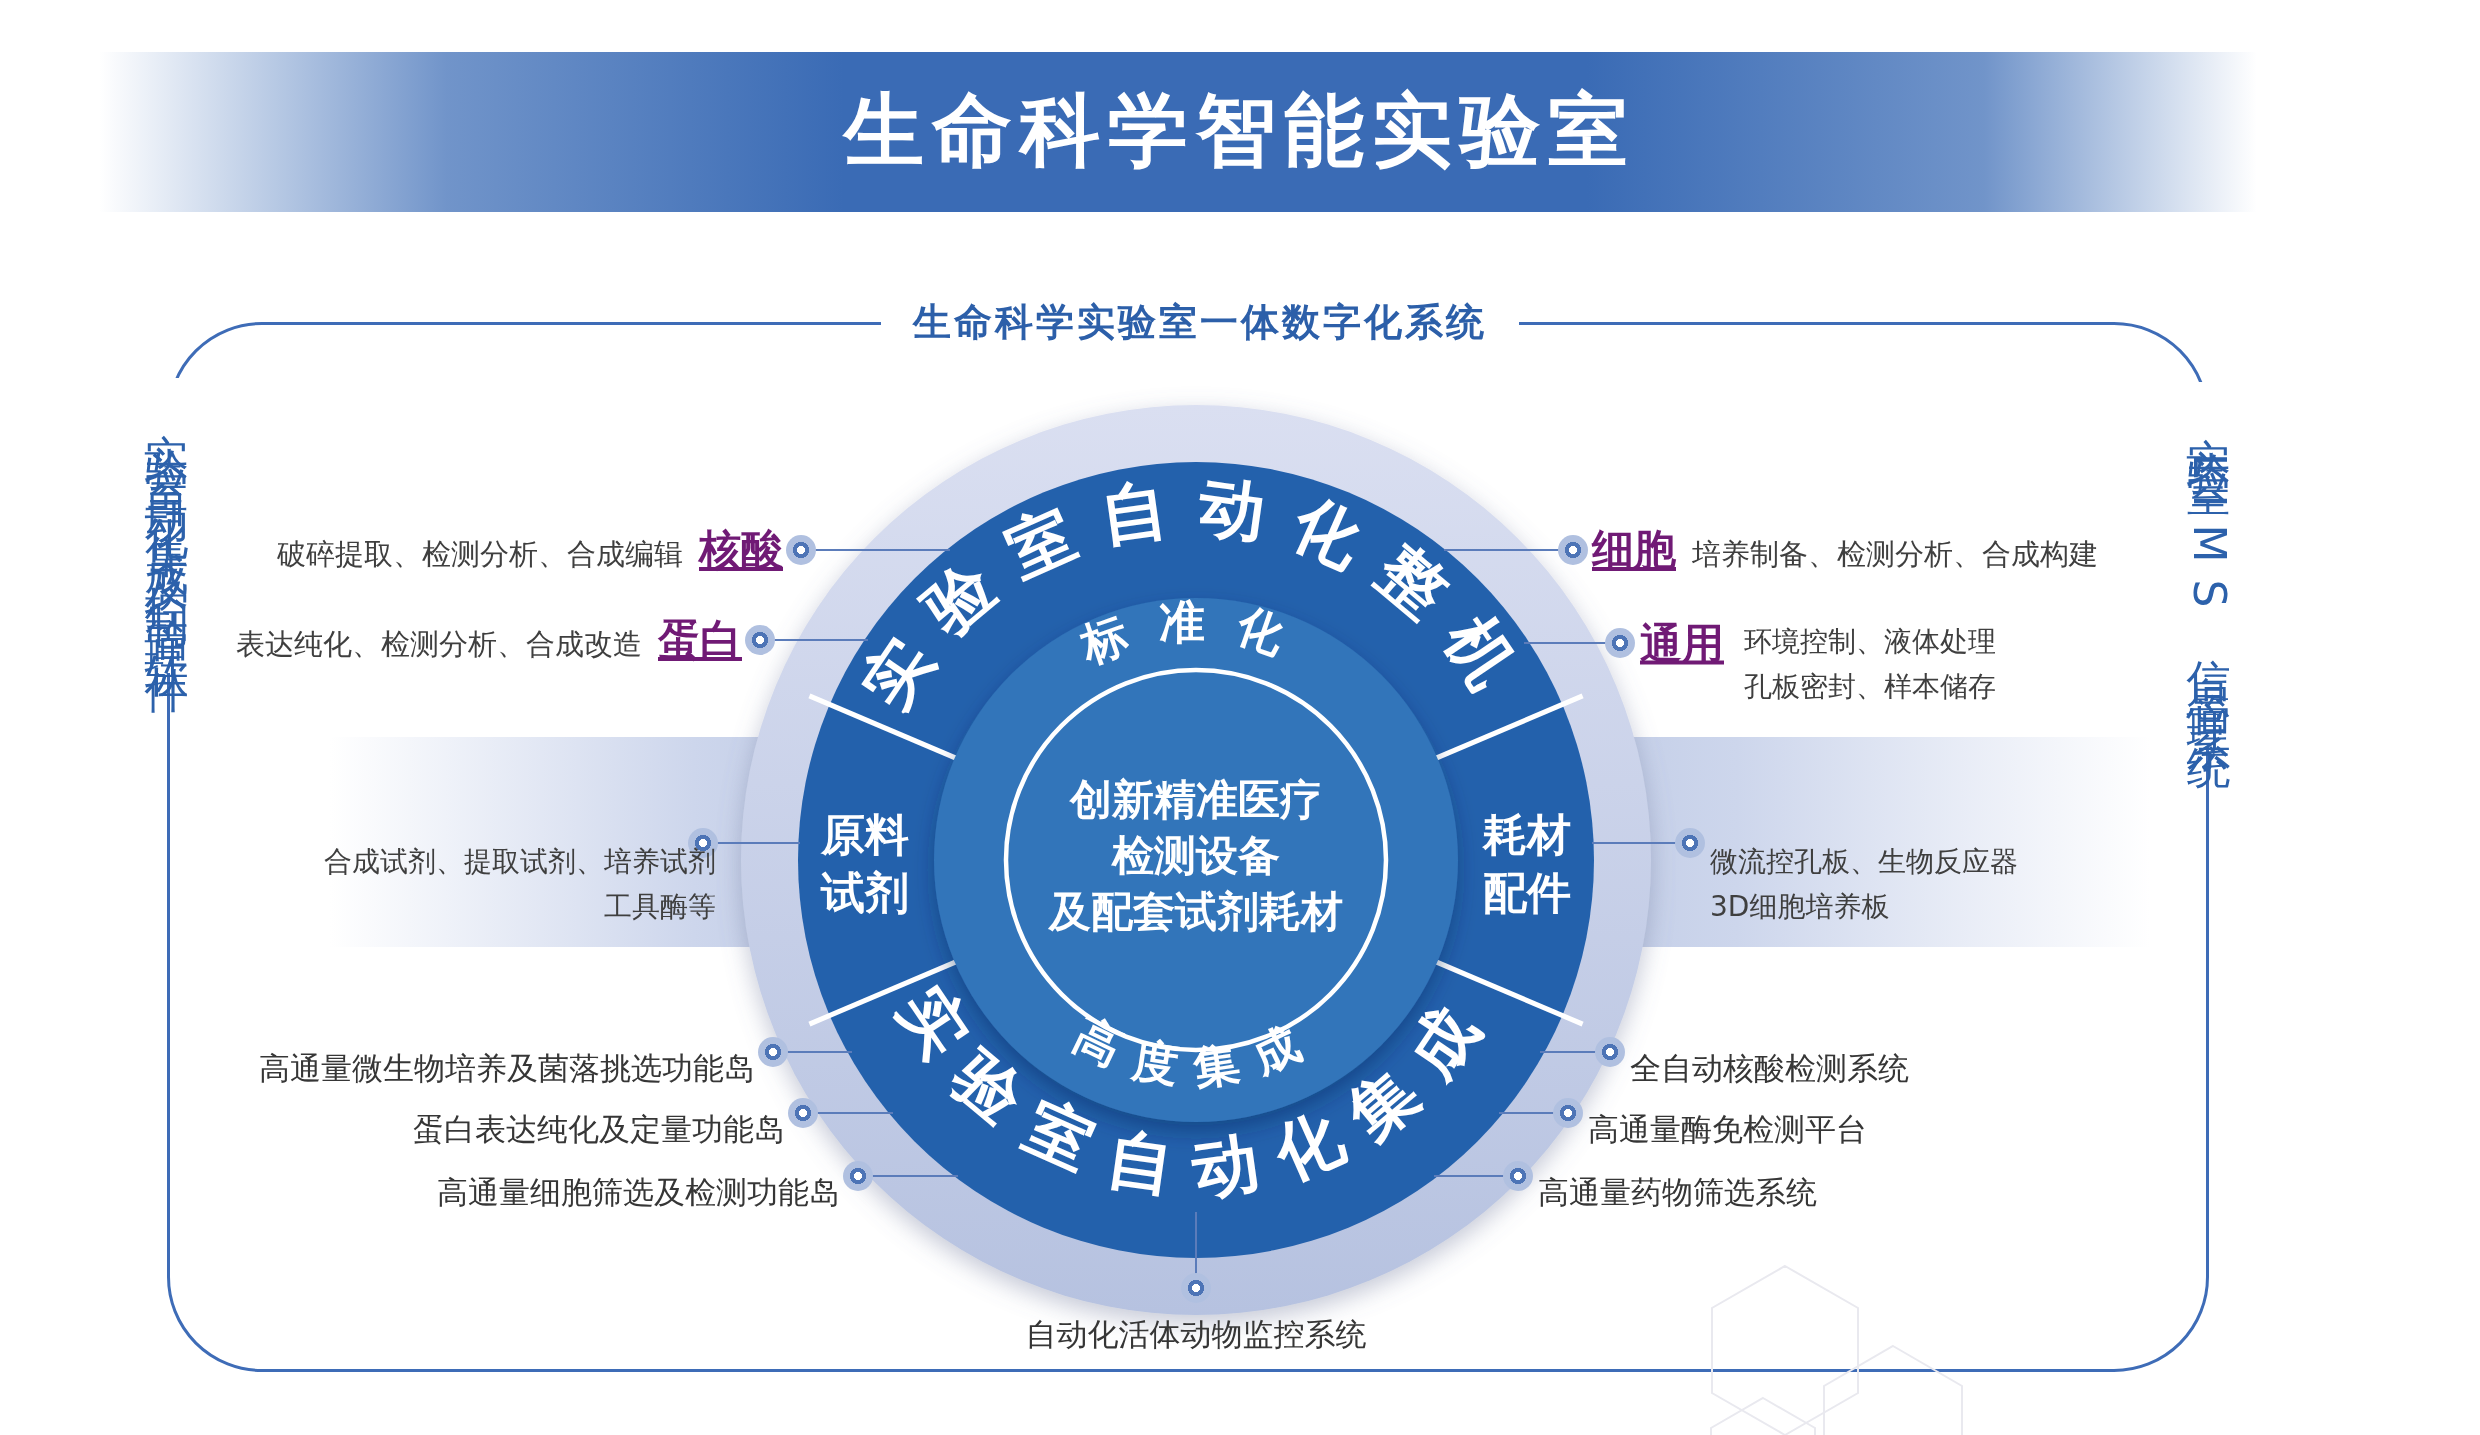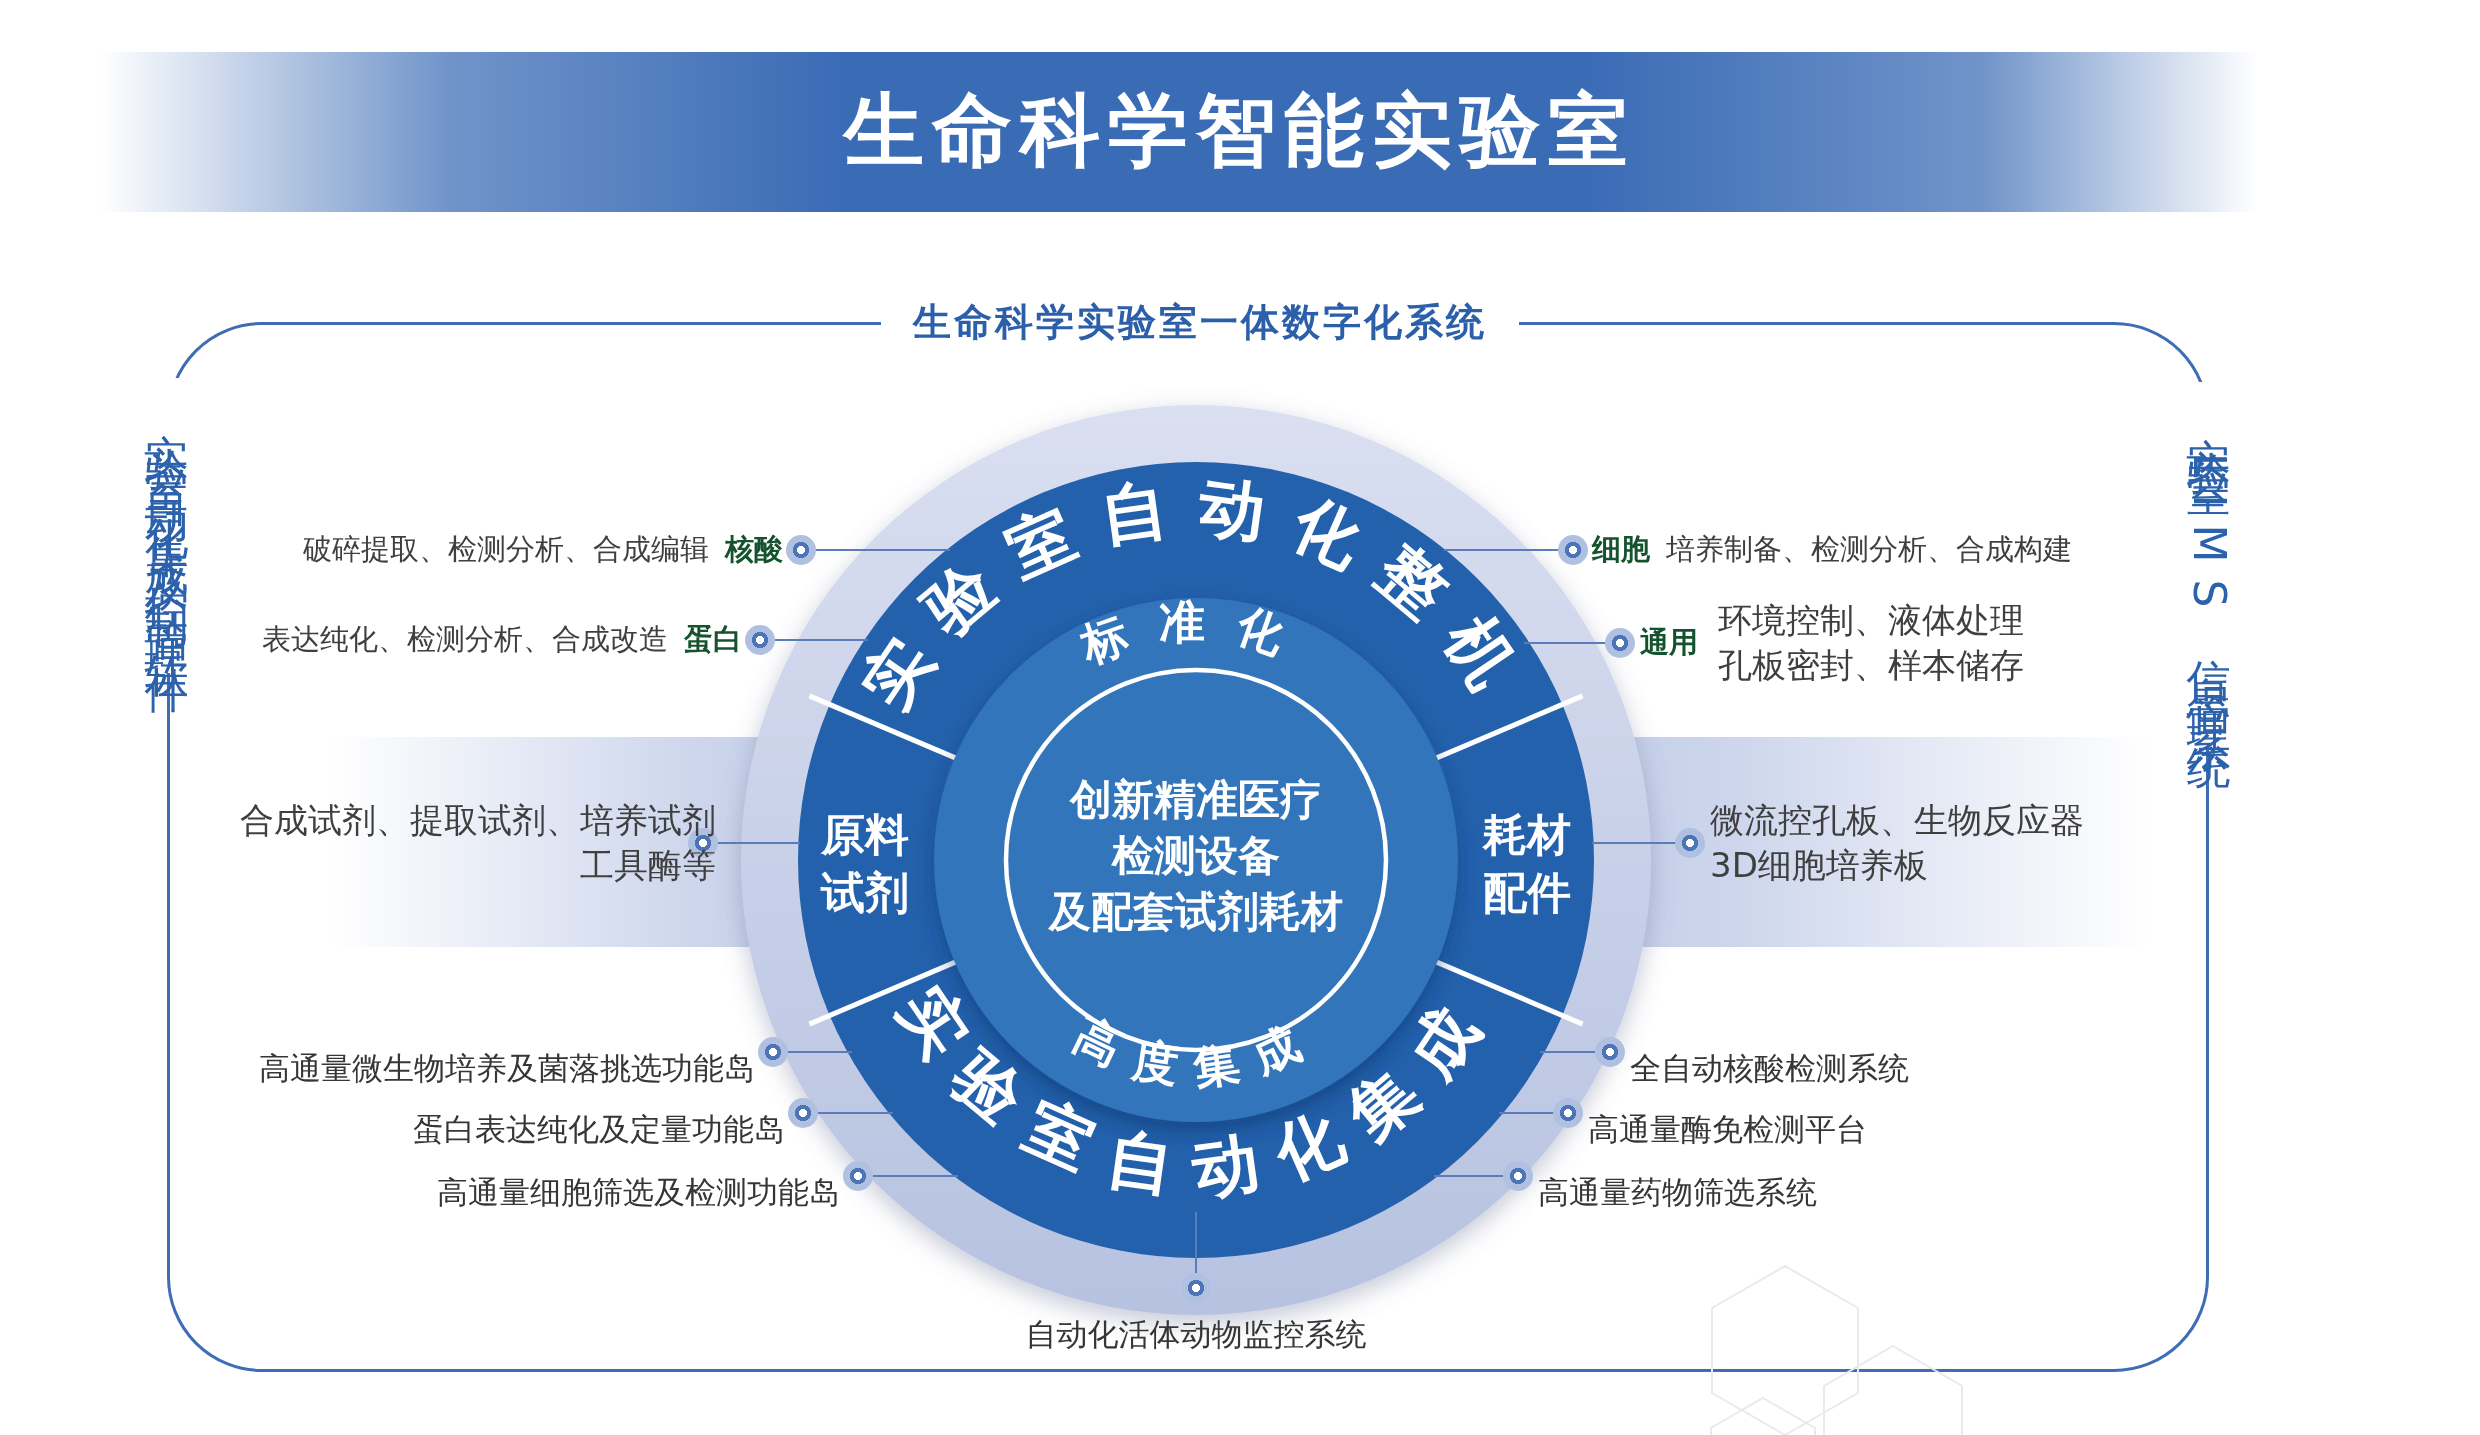--- a/index.html
+++ b/index.html
@@ -43,23 +43,23 @@
   .clv{position:absolute;width:2px;background:#5b7cba;}
   .dot{position:absolute;width:30px;height:30px;border-radius:50%;
     transform:translate(-50%,-50%);
     background:radial-gradient(circle,#ffffff 0 4px,#4d74b6 4px 8px,#b0c0e0 8px 15px);}
 
   
   .co{position:absolute;transform:translateY(-50%);white-space:nowrap;}
   .kvrow{display:flex;align-items:baseline;gap:16px;justify-content:flex-end;}
   .kvrow2{display:flex;align-items:center;gap:20px;}
   .desc{font-size:29px;color:#3f3f3f;}
-  .kw{font-size:29px;font-weight:bold;color:#14532d;}
+  .kw{font-size:42px;font-weight:bold;color:#701a75;text-decoration:underline;}
   .item{font-size:31px;color:#363636;margin-top:17px;}
-  .two{font-size:34px;color:#3f3f3f;line-height:45px;}
+  .two{font-size:28px;color:#3f3f3f;line-height:45px;margin-top:41px;}
   .tr{text-align:right;}
   .tc{text-align:center;transform:translate(-50%,-50%);}
 
   
   .hex{position:absolute;left:1655px;top:1238px;}
 </style>
 </head>
 <body>
 
 <div id="stage">

